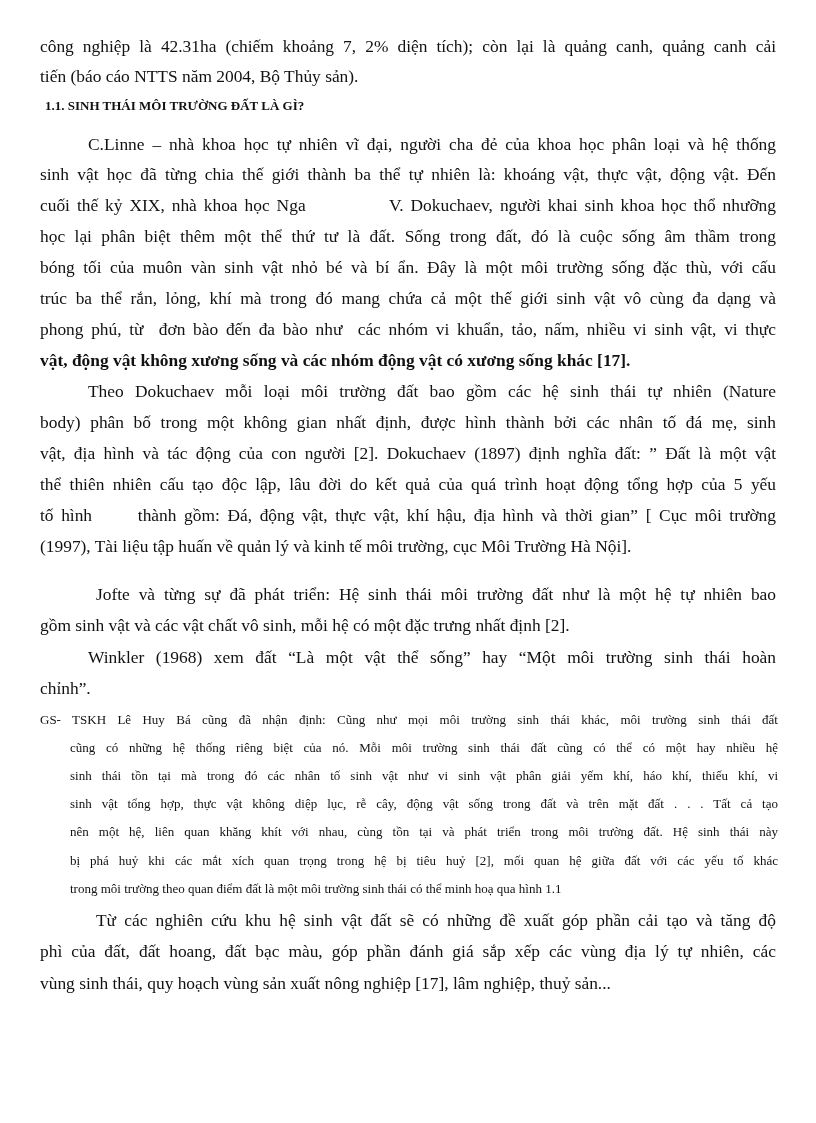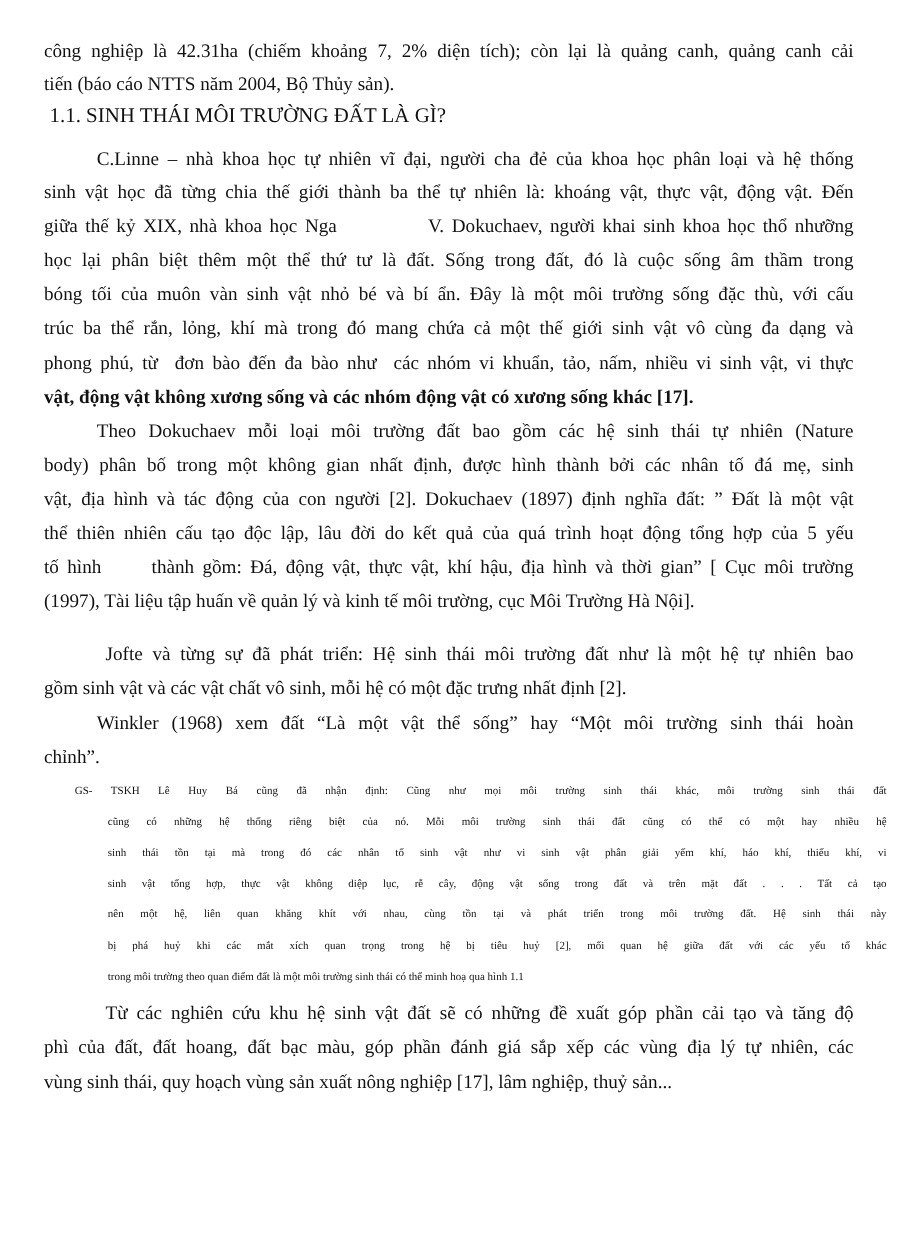--- a/index.html
+++ b/index.html
@@ -30,27 +30,26 @@
     }
     .just {
       left: 40px;
       width: 736px;
       text-align: justify;
       text-align-last: justify;
     }
     .plain { left: 40px; }
     .heading {
       left: 45px;
-      font-weight: normal;
-      font-size: 19px;
+      font-weight: bold;
+      font-size: 13px;
     }
     .small {
-      font-size: 10px;
+      font-size: 13px;
       line-height: 20px;
-      margin-left: 28px;
     }
     .small-just {
       left: 70px;
       width: 708px;
       text-align: justify;
       text-align-last: justify;
     }
     .small-first {
       left: 40px;
       width: 738px;
@@ -76,21 +75,21 @@
 
 <div class="page">
 
   <div class="line just" style="top:35px;">công nghiệp là 42.31ha (chiếm khoảng 7, 2% diện tích); còn lại là quảng canh, quảng canh cải</div>
   <div class="line plain" style="top:65px;">tiến (báo cáo NTTS năm 2004, Bộ Thủy sản).</div>
 
   <div class="line heading" style="top:95px;">1.1. SINH THÁI MÔI TRƯỜNG ĐẤT LÀ GÌ?</div>
 
   <div class="line ind-just" style="top:133px;">C.Linne – nhà khoa học tự nhiên vĩ đại, người cha đẻ của khoa học phân loại và hệ thống</div>
   <div class="line just" style="top:163px;">sinh vật học đã từng chia thế giới thành ba thể tự nhiên là: khoáng vật, thực vật, động vật. Đến</div>
-  <div class="line just" style="top:194px;">giữa thế kỷ XIX, nhà khoa học Nga            V. Dokuchaev, người khai sinh khoa học thổ nhưỡng</div>
+  <div class="line just" style="top:194px;">cuối thế kỷ XIX, nhà khoa học Nga            V. Dokuchaev, người khai sinh khoa học thổ nhưỡng</div>
   <div class="line just" style="top:225px;">học lại phân biệt thêm một thể thứ tư là đất. Sống trong đất, đó là cuộc sống âm thầm trong</div>
   <div class="line just" style="top:256px;">bóng tối của muôn vàn sinh vật nhỏ bé và bí ẩn. Đây là một môi trường sống đặc thù, với cấu</div>
   <div class="line just" style="top:287px;">trúc ba thể rắn, lỏng, khí mà trong đó mang chứa cả một thế giới sinh vật vô cùng đa dạng và</div>
   <div class="line just" style="top:318px;">phong phú, từ  đơn bào đến đa bào như  các nhóm vi khuẩn, tảo, nấm, nhiều vi sinh vật, vi thực</div>
   <div class="line plain" style="top:349px;font-weight:bold;">vật, động vật không xương sống và các nhóm động vật có xương sống khác [17].</div>
 
   <div class="line ind-just" style="top:380px;">Theo Dokuchaev mỗi loại môi trường đất bao gồm các hệ sinh thái tự nhiên (Nature</div>
   <div class="line just" style="top:411px;">body) phân bố trong một không gian nhất định, được hình thành bởi các nhân tố đá mẹ, sinh</div>
   <div class="line just" style="top:442px;">vật, địa hình và tác động của con người [2]. Dokuchaev (1897) định nghĩa đất: ” Đất là một vật</div>
   <div class="line just" style="top:473px;">thể thiên nhiên cấu tạo độc lập, lâu đời do kết quả của quá trình hoạt động tổng hợp của 5 yếu</div>

